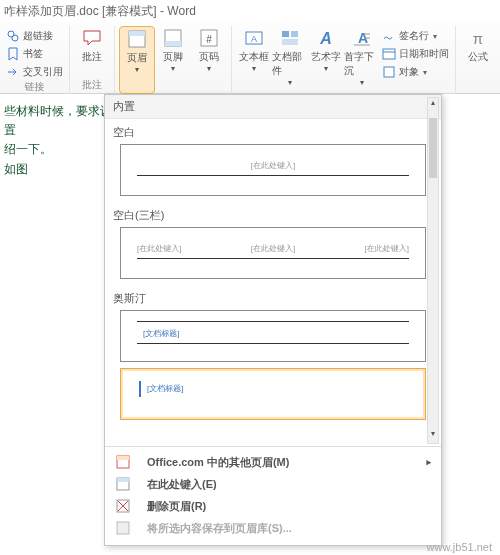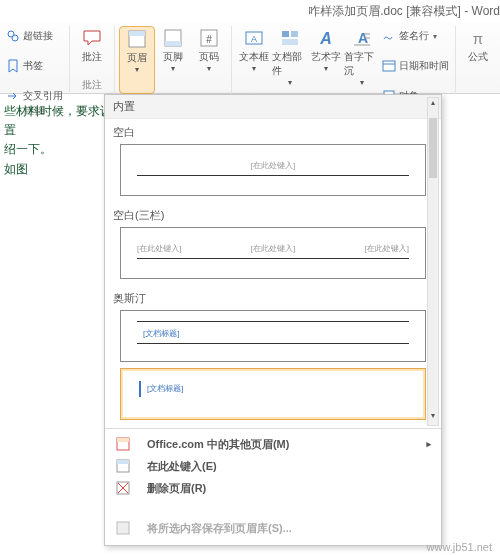--- a/index.html
+++ b/index.html
@@ -1,40 +1,40 @@
 <!DOCTYPE html>
 <html><head>
   <meta charset="utf-8">
   <style>
     * { margin:0; padding:0; box-sizing:border-box; font-family:"Microsoft YaHei","SimSun",sans-serif; }
     body { width:500px; height:555px; background:#fff; overflow:hidden; font-size:11px; color:#444; position:relative; }
-    .titlebar { height:22px; background:#fff; padding-left:4px; display:flex; align-items:center; font-size:12px; color:#666;justify-content:flex-end; }
+    .titlebar { height:22px; background:#fff; padding-left:4px; display:flex; align-items:center; font-size:12px; color:#666; }
     .ribbon { height:72px; border-bottom:1px solid #d4d4d4; background:linear-gradient(#fdfdfd,#f6f6f6); display:flex; align-items:flex-start; padding-top:4px; }
     .grp { display:flex; flex-direction:column; align-items:center; height:68px; border-right:1px solid #e4e4e4; padding:0 4px; }
     .grp-items { display:flex; flex:1; }
     .grp-label { font-size:10px; color:#888; padding-bottom:2px; }
     .btn-lg { width:36px; display:flex; flex-direction:column; align-items:center; justify-content:flex-start; padding-top:2px; cursor:pointer; font-size:10px; color:#555; }
     .btn-lg.active { background:#fde8c7; border:1px solid #e7b45a; border-radius:4px; }
     .btn-lg .ic { width:20px; height:20px; margin-bottom:2px; }
-    .small-col { display:flex; flex-direction:column; justify-content:flex-start; gap:14px; padding-top:2px; }
+    .small-col { display:flex; flex-direction:column; justify-content:flex-start; gap:2px; padding-top:2px; }
     .btn-sm { display:flex; align-items:center; gap:3px; cursor:pointer; font-size:10px; color:#555; padding:1px 2px; }
     .ic-sm { width:14px; height:14px; flex:none; }
     .chev { font-size:8px; color:#666; margin-left:1px; }
     .dropdown { position:absolute; left:104px; top:94px; width:338px; height:452px; background:#fff; border:1px solid #c6c6c6; box-shadow:2px 2px 6px rgba(0,0,0,.2); display:flex; flex-direction:column; }
     .dd-body { flex:1; overflow:hidden; position:relative; }
     .section-hdr { background:#f3f3f3; padding:4px 8px; font-size:11px; color:#555; border-bottom:1px solid #e8e8e8; }
     .optlabel { padding:6px 8px 2px; font-size:11px; color:#555; }
     .preview { margin:2px 15px 6px; border:1px solid #8a8a8a; height:52px; background:#fff; position:relative; }
     .preview.hover { border:1px solid #e7a84d; box-shadow:0 0 0 2px #fde3b5 inset; }
     .pv-line { position:absolute; left:16px; right:16px; height:1px; background:#333; }
     .pv-text { position:absolute; font-size:8px; color:#999; top:15px; }
     .pv-3col { display:flex; justify-content:space-between; position:absolute; left:16px; right:16px; top:15px; font-size:8px; color:#999; }
     .dd-footer { border-top:1px solid #ddd; padding:4px 0 6px; }
     .dd-item { display:flex; align-items:center; gap:16px; padding:3px 10px; font-size:11px; color:#555; cursor:pointer;font-weight:bold; }
-    .dd-item.disabled { color:#aaa;margin-top:18px; }
+    .dd-item.disabled { color:#aaa; }
     .dd-item .ic-sm { width:16px; height:16px; }
     .scrollbar { position:absolute; right:2px; top:2px; bottom:2px; width:12px; background:#f0f0f0; border:1px solid #ddd; }
     .sb-thumb { position:absolute; left:1px; right:1px; top:20px; height:60px; background:#cfcfcf; }
     .sb-arrow { position:absolute; left:0; right:0; height:14px; text-align:center; font-size:8px; color:#555; }
     .doc-bg { position:absolute; top:94px; left:0; width:120px; padding:8px 4px 0 4px; font-size:12px; color:#14532d; line-height:1.6; }
     .watermark { position:absolute; right:8px; bottom:2px; font-size:11px; color:#aaa; }
     .arrow-down { font-size:8px; }
     .pv-blue { color:#3c76c2; }
   </style>
 </head>

